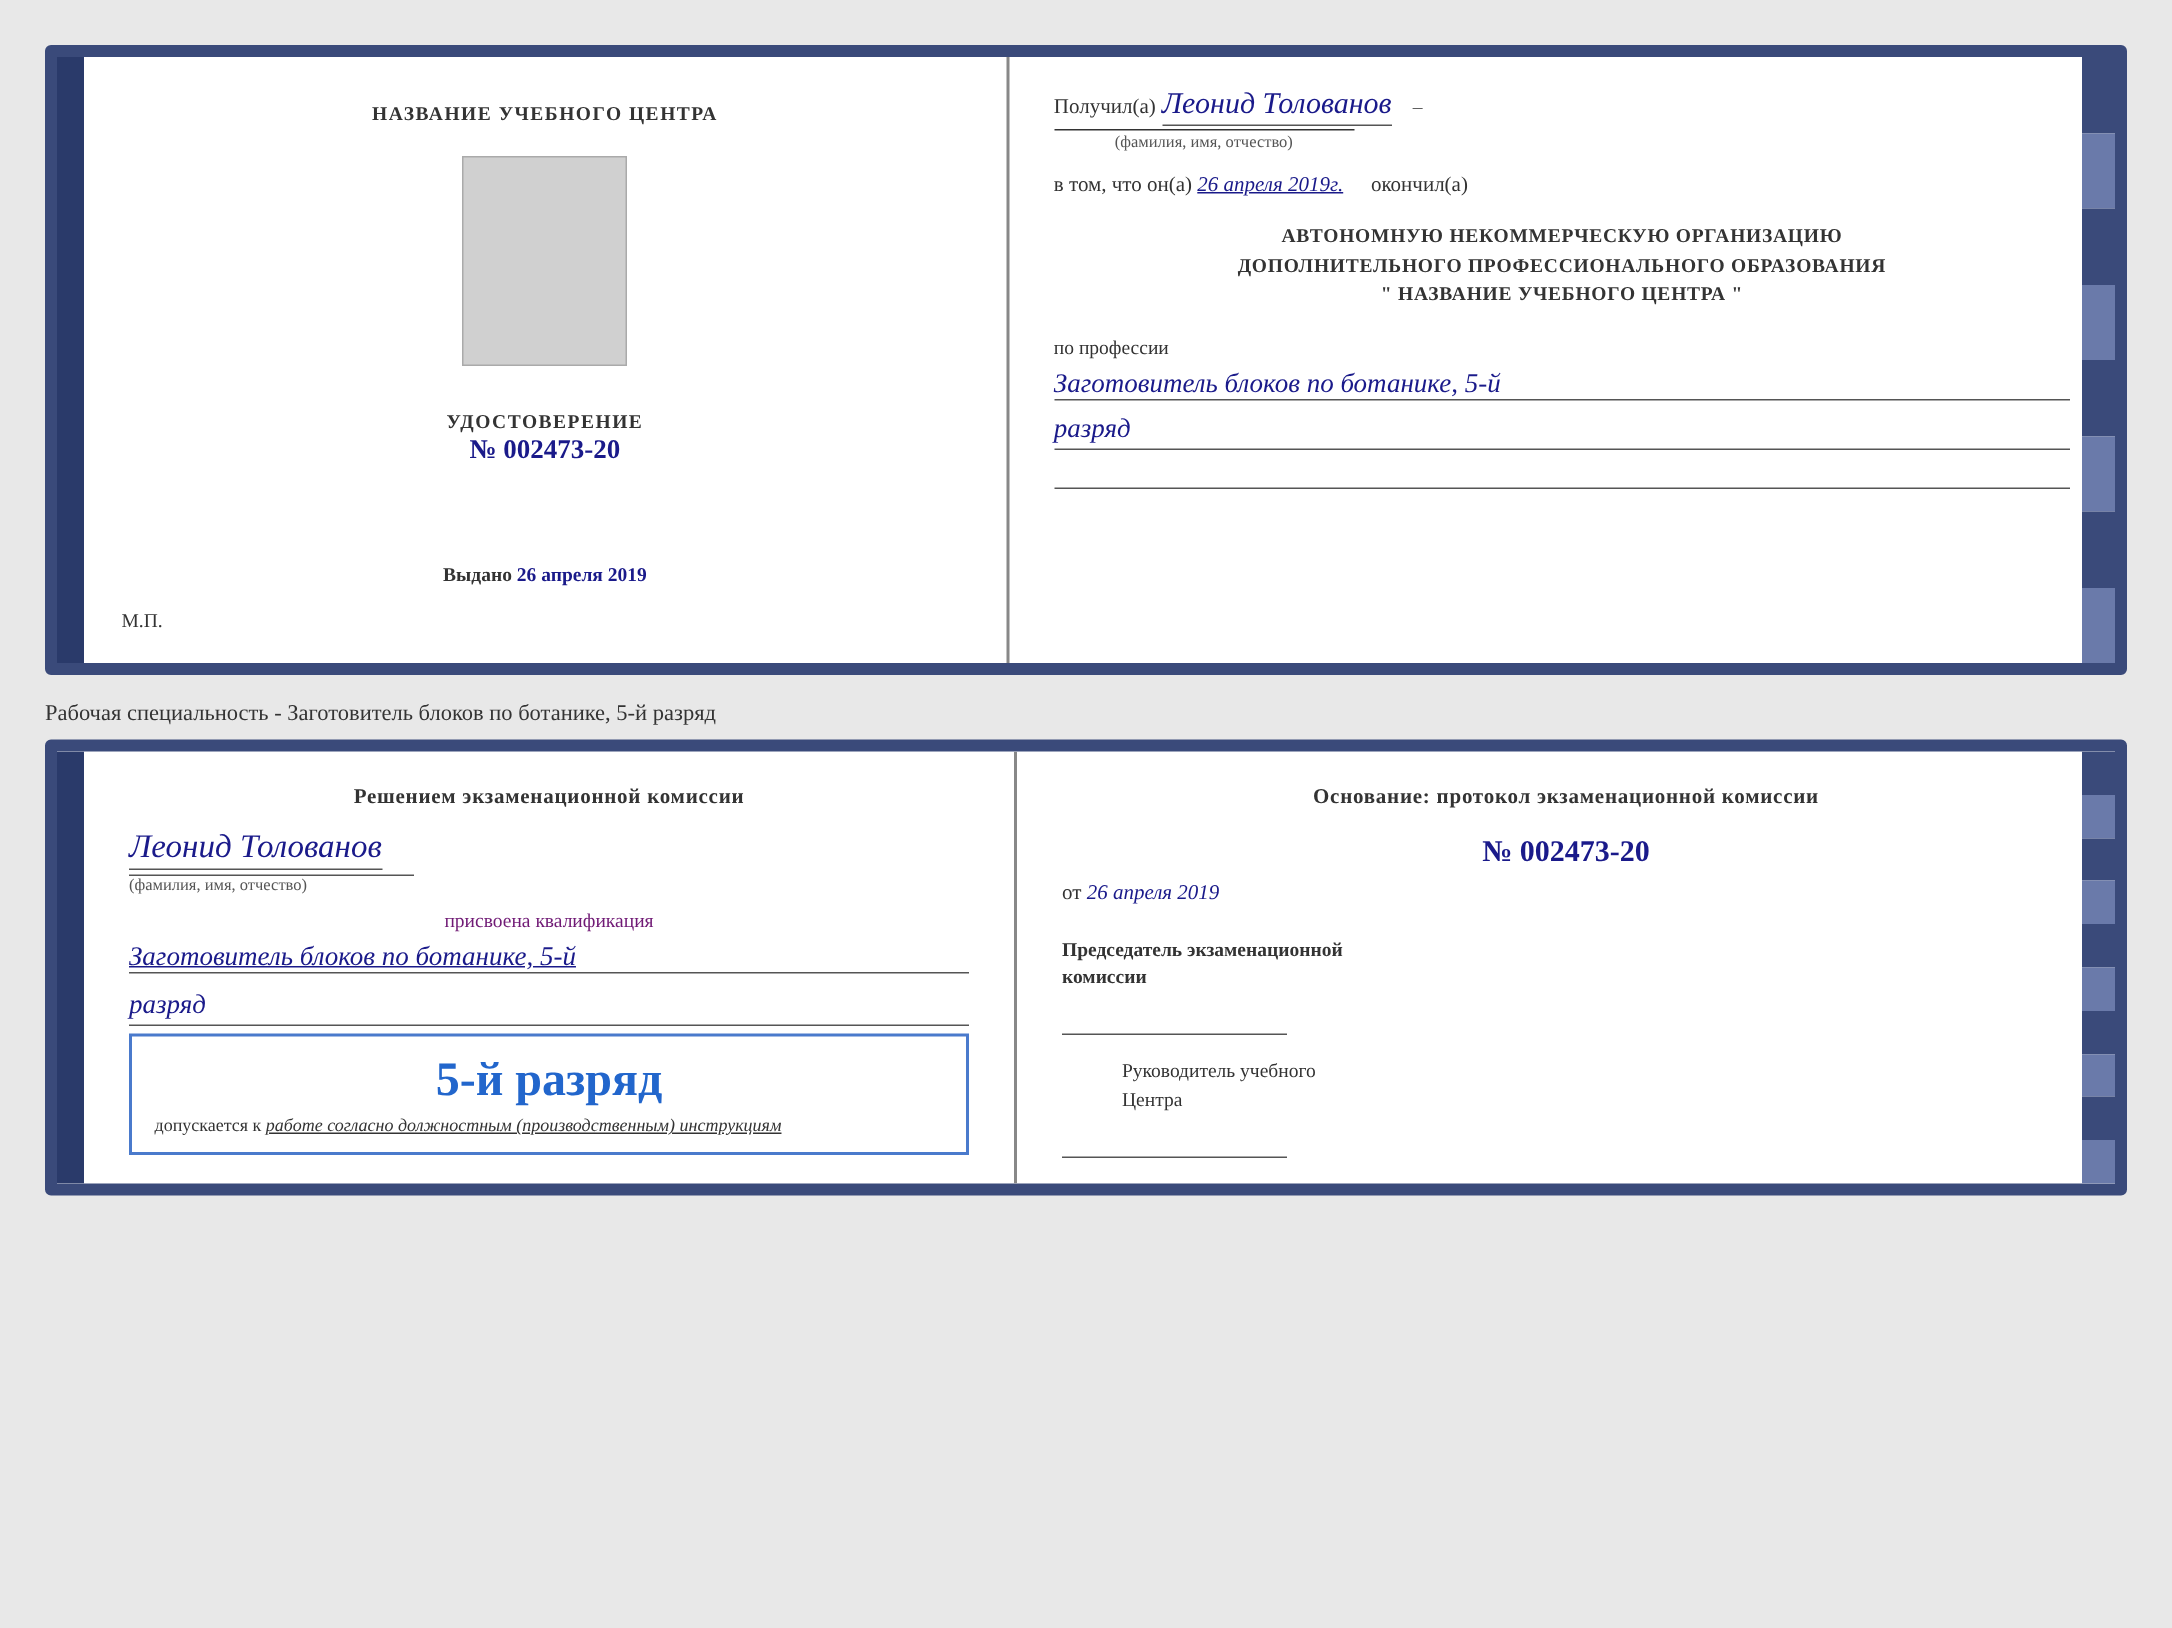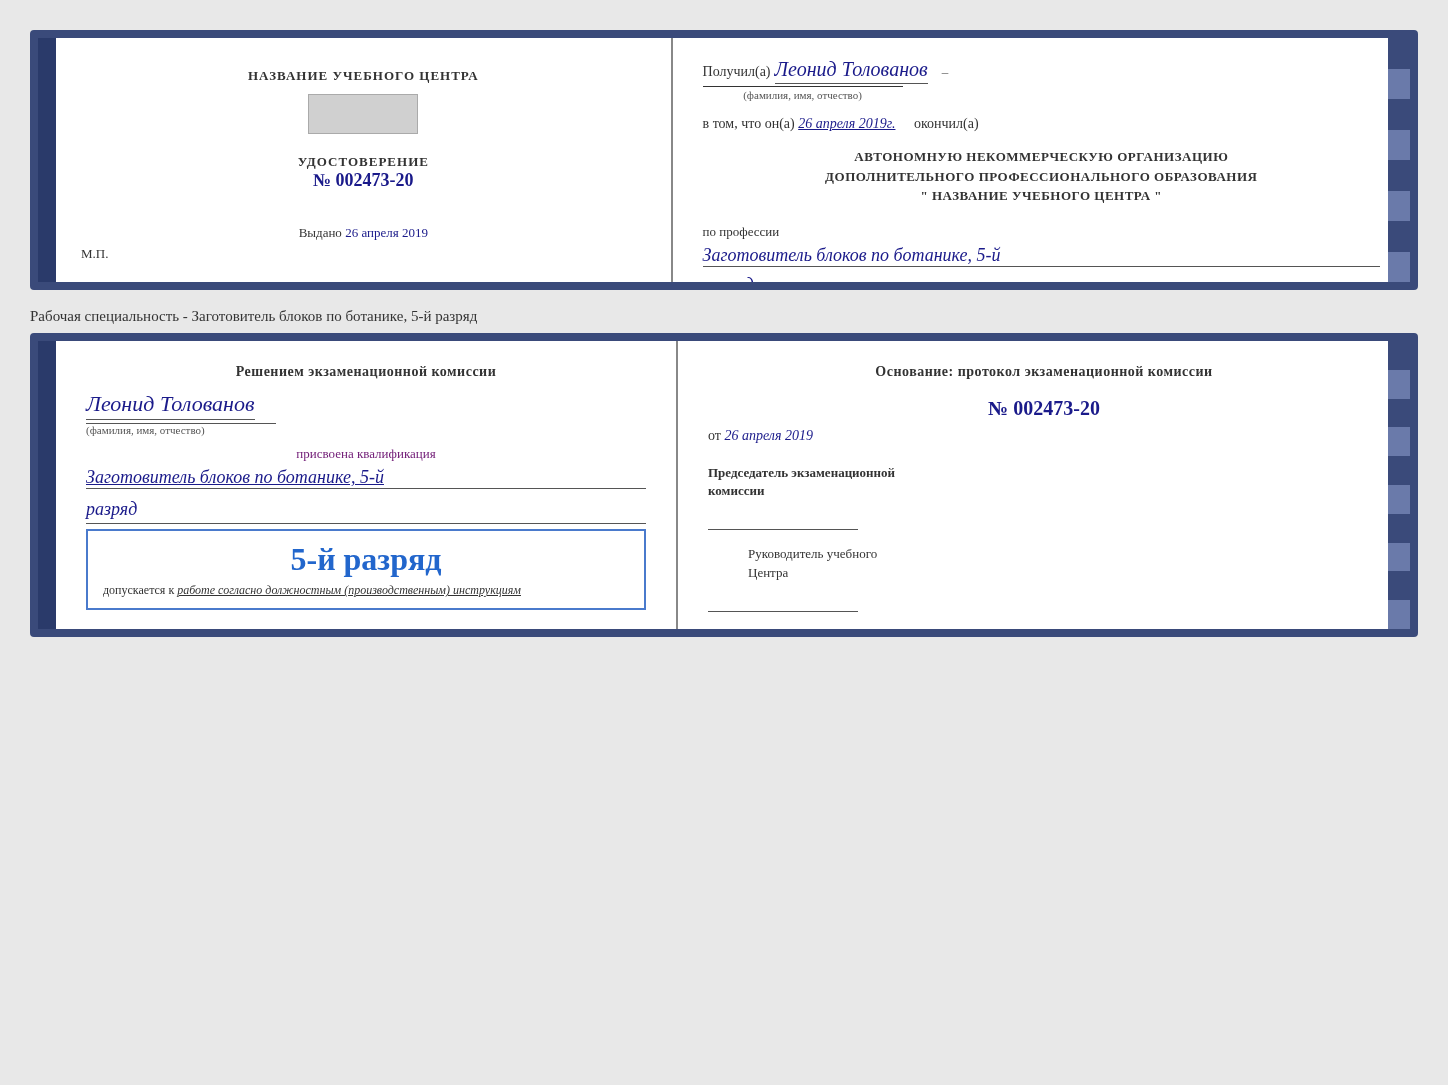--- a/index.html
+++ b/index.html
@@ -91,20 +91,21 @@
       background: #d0d0d0;
       border: 1px solid #aaa;
       margin: 10px auto;
     }
 
     .issued-line {
       font-size: 13px;
       color: #333;
       margin-top: 10px;
       text-align: center;
+      font-weight: bold;
     }
 
     .issued-date {
       font-size: 13px;
       color: #1a1a8a;
     }
 
     .mp-label {
       font-size: 13px;
       color: #333;
@@ -349,21 +350,21 @@
 
     .edge-segment {
       flex: 1;
       background: #3a4a7a;
     }
 
     .edge-segment:nth-child(even) {
       background: #6a7aaa;
     }
 
-    .top-doc { height: 260px; }
+    .top-doc { height: 420px; }
     .bottom-doc { height: 304px; }
 
     .underline-name {
       border-bottom: 1px solid #555;
       display: inline-block;
       padding-bottom: 2px;
     }
   </style>
 </head>
 <body>

